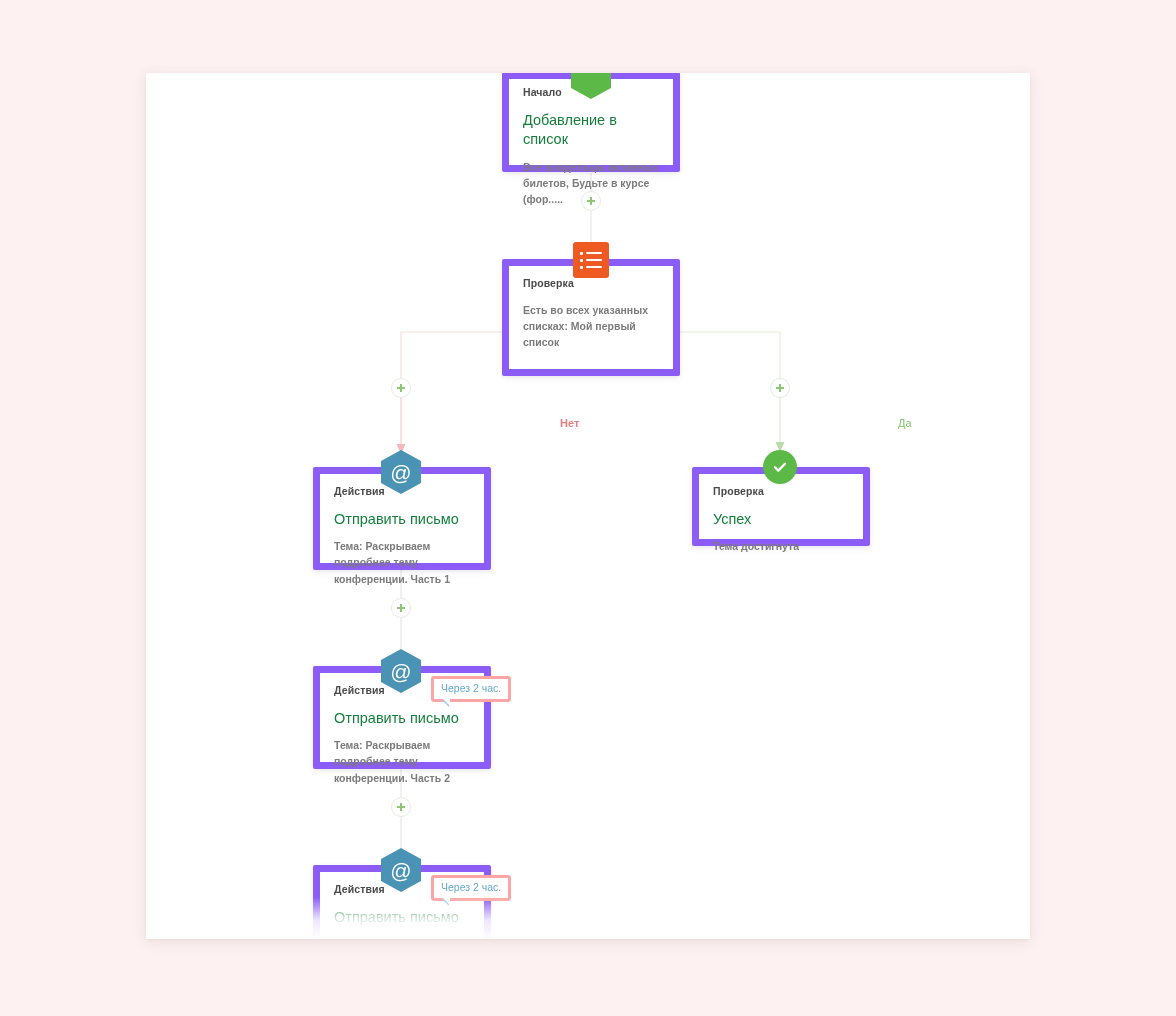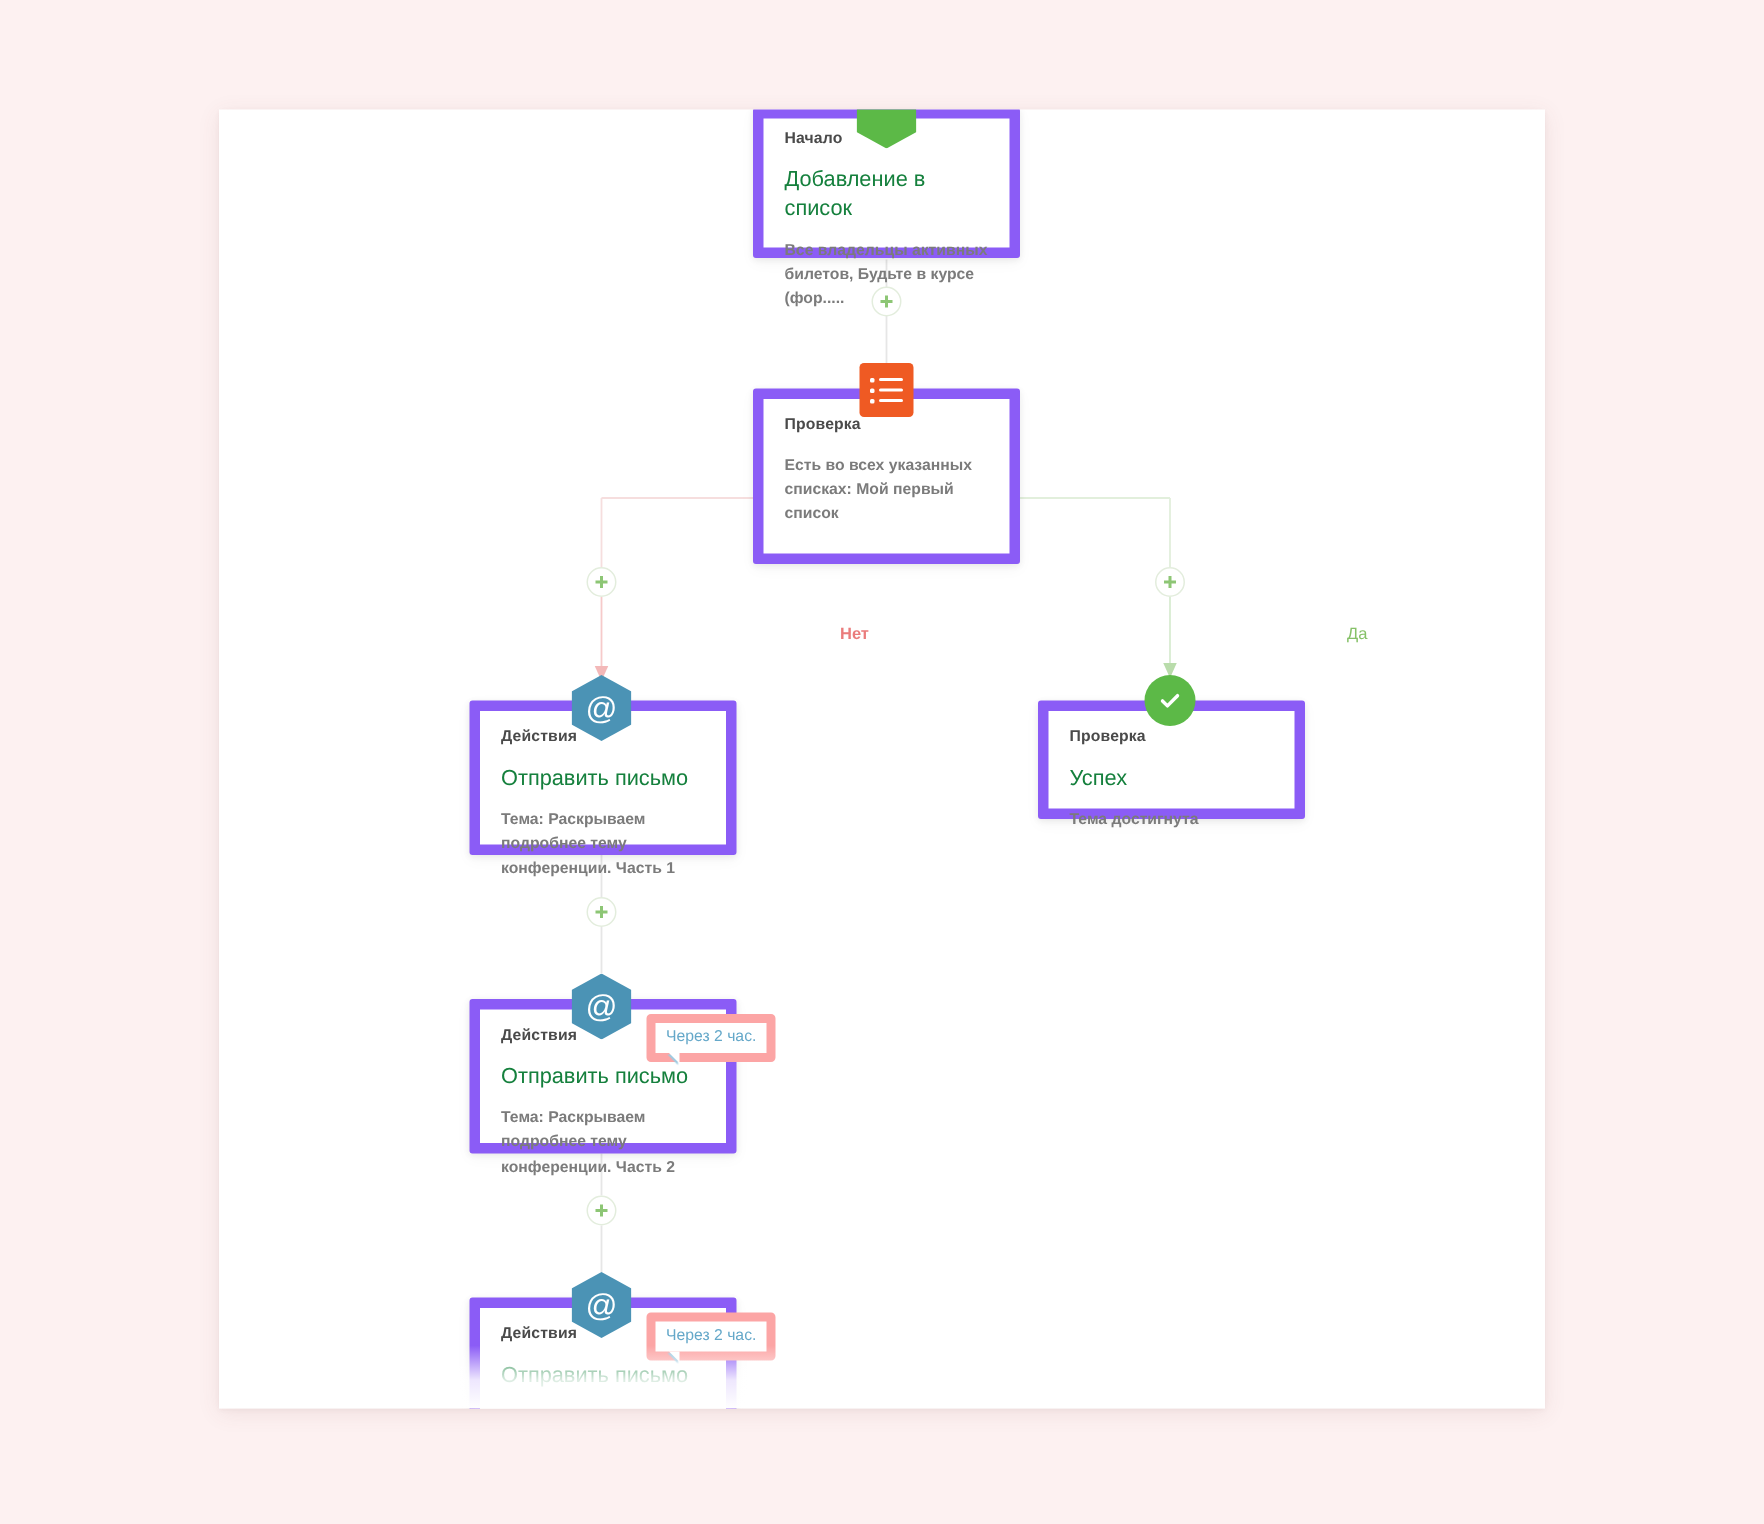--- a/index.html
+++ b/index.html
@@ -181,21 +181,21 @@
     line-height: 1;
   }
   #label-no  { left: 414px; top: 345px; color: #ea7c7c; font-weight: bold; }
   #label-yes { left: 752px; top: 345px; color: #86c168; }
 
   
   .delay-badge {
     position: absolute;
     z-index: 30;
     background: #ffffff;
-    border: 6px solid #fca5a5;
+    border: 3px solid #fca5a5;
     border-radius: 3px;
     color: #65a8c9;
     font-size: 10.5px;
     padding: 4px 7px 5px 7px;
     white-space: nowrap;
     line-height: 1;
   }
   .delay-badge::after {
     content: "";
     position: absolute;

